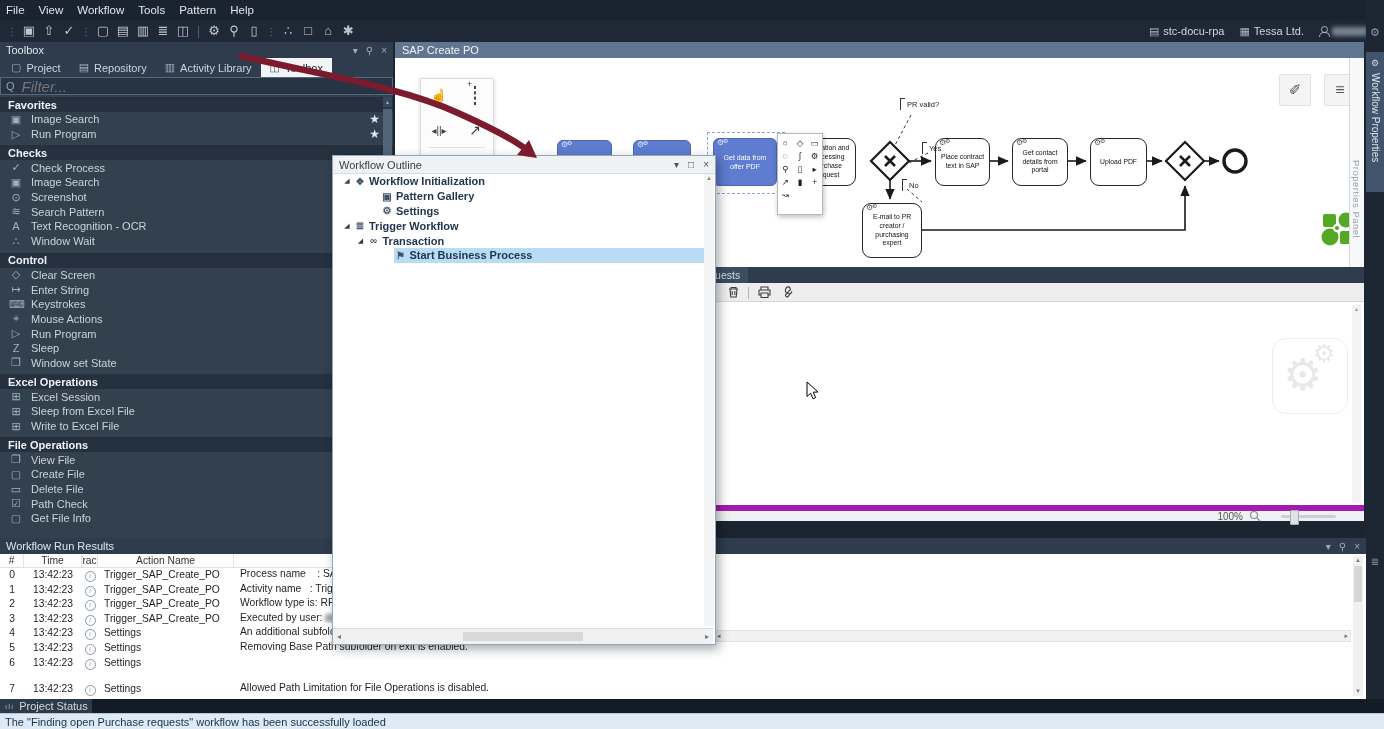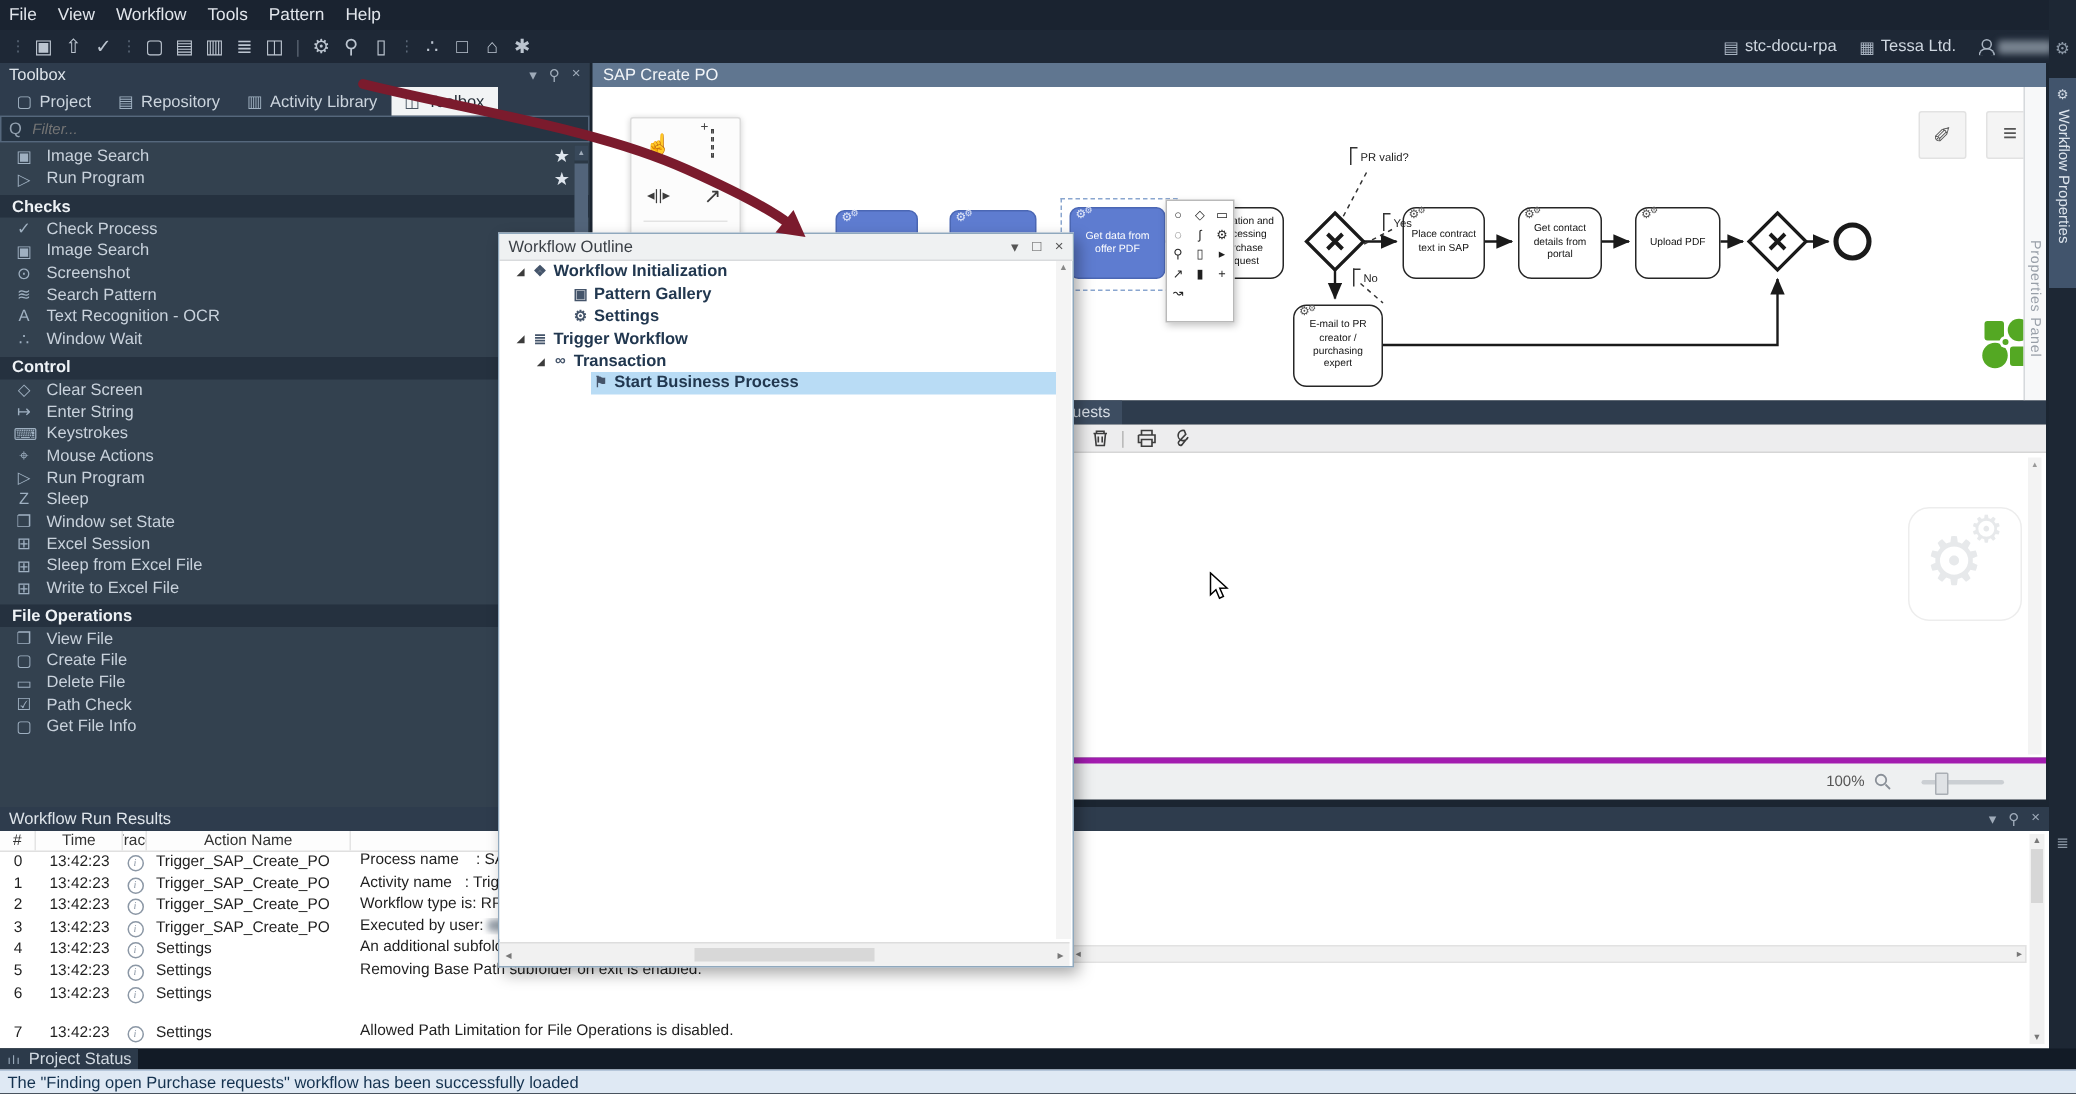--- a/index.html
+++ b/index.html
@@ -26,21 +26,21 @@
   #toolbox{left:0;top:42px;width:393px;height:496px;background:#33414f}
   .pn-header{height:16px;background:#2e3c4d;display:flex;align-items:center;padding:0 6px;color:#dfe5eb;font-size:11px}
   .pn-hicons{margin-left:auto;display:flex;gap:8px;color:#9fabb9;font-size:10px}
   #tb-tabs{height:19px;background:#2e3c4d;display:flex;align-items:stretch;padding-left:2px}
   .tb-tab{display:flex;align-items:center;gap:5px;padding:0 9px;font-size:11px;color:#ccd5de;cursor:default}
   .tb-tab .ti{font-size:11px;color:#9fb0c0}
   .tb-tab.active{background:#f2f4f5;color:#232c36}
   .tb-tab.active .ti{color:#4a5663}
   #tb-filter{margin:0;height:16px;background:#263443;border:1px solid #55677c;display:flex;align-items:center;padding:0 5px;gap:5px}
   #tb-filter .q{color:#93a1b0;font-size:11px}
-  #tb-filter input{background:transparent;border:none;outline:none;color:#93a1b0;font-style:italic;font-size:10px;width:330px;font-family:"Liberation Sans",sans-serif}
+  #tb-filter input{background:transparent;border:none;outline:none;color:#93a1b0;font-style:italic;font-size:15px;width:330px;font-family:"Liberation Sans",sans-serif}
   #tb-list{position:absolute;left:0;top:55px;width:393px;height:441px;overflow:hidden}
   .sec-h{height:15px;background:#25313f;color:#eef2f6;font-weight:bold;font-size:11px;display:flex;align-items:center;padding-left:8px;margin-top:4px}
   .sec-h:first-child{margin-top:0}
   .tb-item{height:14.7px;display:flex;align-items:center;padding-left:9px;gap:8px;position:relative}
   .tb-item .ic{width:14px;text-align:center;color:#9fb0c1;font-size:11px}
   .tb-item .lb{color:#c9d2dc;font-size:11px}
   .tb-item .star{position:absolute;right:13px;color:#dfe6ee;font-size:12px;top:0px}
   #tb-scroll{position:absolute;right:1px;top:55px;width:9px;height:441px;background:#2b3845}
   #tb-scroll .up{height:10px;background:#38485a;color:#9fabb9;font-size:6px;text-align:center;line-height:10px}
   #tb-scroll .thumb{margin-top:2px;height:85px;background:#52647a}
@@ -71,21 +71,21 @@
   #wview{left:395px;top:267px;width:969px;height:254px}
   #wv-tabs{height:16px;background:#2e3c4d;position:relative}
   #wv-tab{position:absolute;left:186px;top:0;width:167px;height:16px;background:#3d4d61;color:#d6dde5;font-size:10.5px;display:flex;align-items:center;padding-left:8px;box-sizing:border-box;white-space:nowrap;overflow:hidden}
   #wv-toolbar{position:absolute;left:0;top:16px;width:969px;height:19px;background:#ededee;border-bottom:1px solid #d6d6d6;display:flex;align-items:center;box-sizing:border-box}
   #wv-toolbar .sep{color:#b5b5b5;font-size:12px;margin:0 7px}
   #wv-content{position:absolute;left:0;top:35px;width:969px;height:203px;background:#fff}
   #watermark{position:absolute;left:877px;top:36px;width:74px;height:74px;border:1.5px solid #ededed;border-radius:14px}
   #watermark .g1{position:absolute;left:10px;top:14px;font-size:44px;color:#e7e9eb;line-height:44px}
   #watermark .g2{position:absolute;left:40px;top:2px;font-size:25px;color:#e7e9eb;line-height:25px}
   .vscroll{position:absolute;width:9px;background:#f3f3f3;color:#999;font-size:6px;text-align:center}
-  #wv-zoom{position:absolute;left:0;top:238px;width:969px;height:28px;background:#eef0f1;border-top:4px solid #a21caf;display:flex;align-items:center;justify-content:flex-end;padding-right:28px;box-sizing:border-box;gap:6px}
+  #wv-zoom{position:absolute;left:0;top:238px;width:969px;height:16px;background:#eef0f1;border-top:6px solid #a21caf;display:flex;align-items:center;justify-content:flex-end;padding-right:28px;box-sizing:border-box;gap:6px}
   #wv-zoom .z{font-size:10px;color:#555}
   #zoom-track{width:55px;height:3px;background:#cbcfd3;border-radius:2px;position:relative}
   #zoom-thumb{position:absolute;left:9px;top:-5px;width:7px;height:13px;background:#dfe2e5;border:1px solid #a9aeb4;border-radius:1px}
 
   
   #results{left:0;top:538px;width:1366px;height:161px}
   #rs-body{position:absolute;left:0;top:16px;width:1366px;height:145px;background:#fff}
   #rs-table{position:absolute;left:0;top:0;width:712px;height:145px}
   .rrow,.rhead{display:flex;font-size:10.3px;color:#1f1f1f;align-items:flex-start}
   .rhead{height:13px;background:#fdfdfd;border-bottom:1px solid #e0e0e0;color:#333;align-items:center}
@@ -211,20 +211,21 @@
         <div class="tb-tab active">
           <span class="ti">◫</span>
           <span>Toolbox</span>
         </div>
       </div>
     <div id="tb-filter">
       <span class="q">Q</span>
       <input placeholder="Filter..." style="">
     </div>
     <div id="tb-list">
+        <div class="sec-h">Favorites</div>
         <div class="tb-item">
           <span class="ic">▣</span>
           <span class="lb">Image Search</span>
           <span class="star">★</span>
         </div>
         <div class="tb-item">
           <span class="ic">▷</span>
           <span class="lb">Run Program</span>
           <span class="star">★</span>
         </div>
@@ -275,20 +276,21 @@
           <span class="lb">Run Program</span>
         </div>
         <div class="tb-item">
           <span class="ic">Z</span>
           <span class="lb">Sleep</span>
         </div>
         <div class="tb-item">
           <span class="ic">❐</span>
           <span class="lb">Window set State</span>
         </div>
+        <div class="sec-h">Excel Operations</div>
         <div class="tb-item">
           <span class="ic">⊞</span>
           <span class="lb">Excel Session</span>
         </div>
         <div class="tb-item">
           <span class="ic">⊞</span>
           <span class="lb">Sleep from Excel File</span>
         </div>
         <div class="tb-item">
           <span class="ic">⊞</span>

